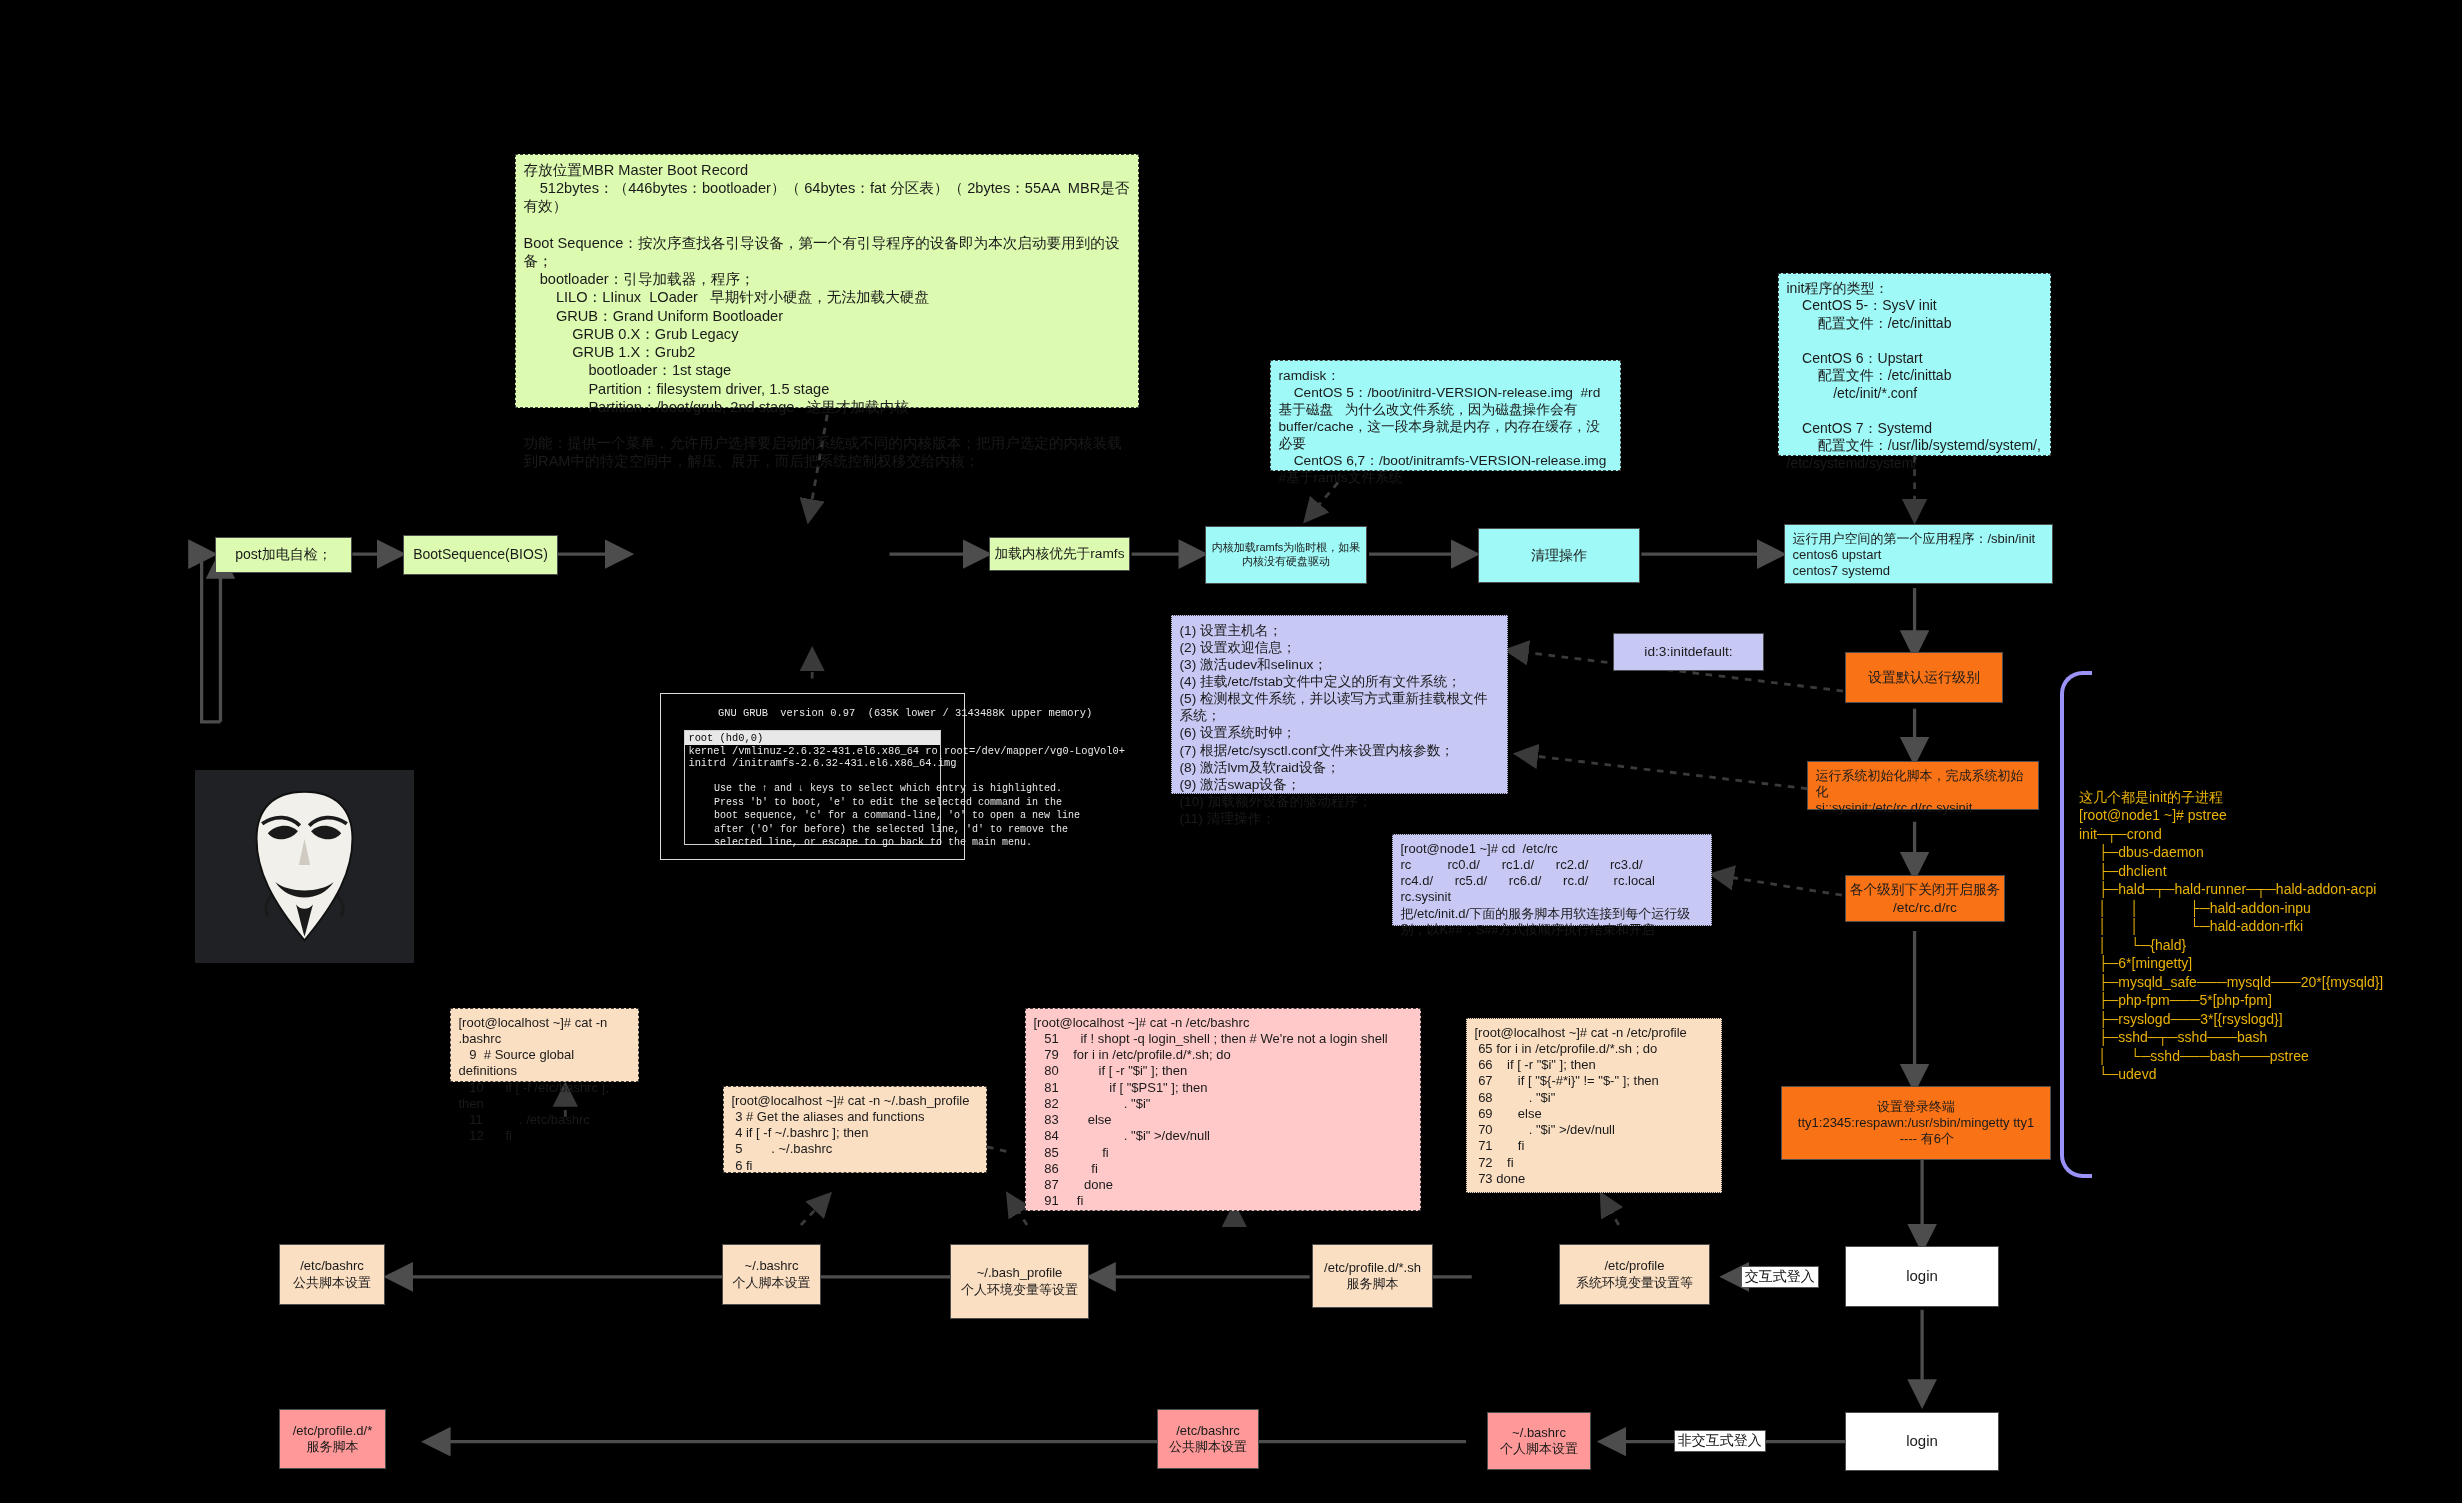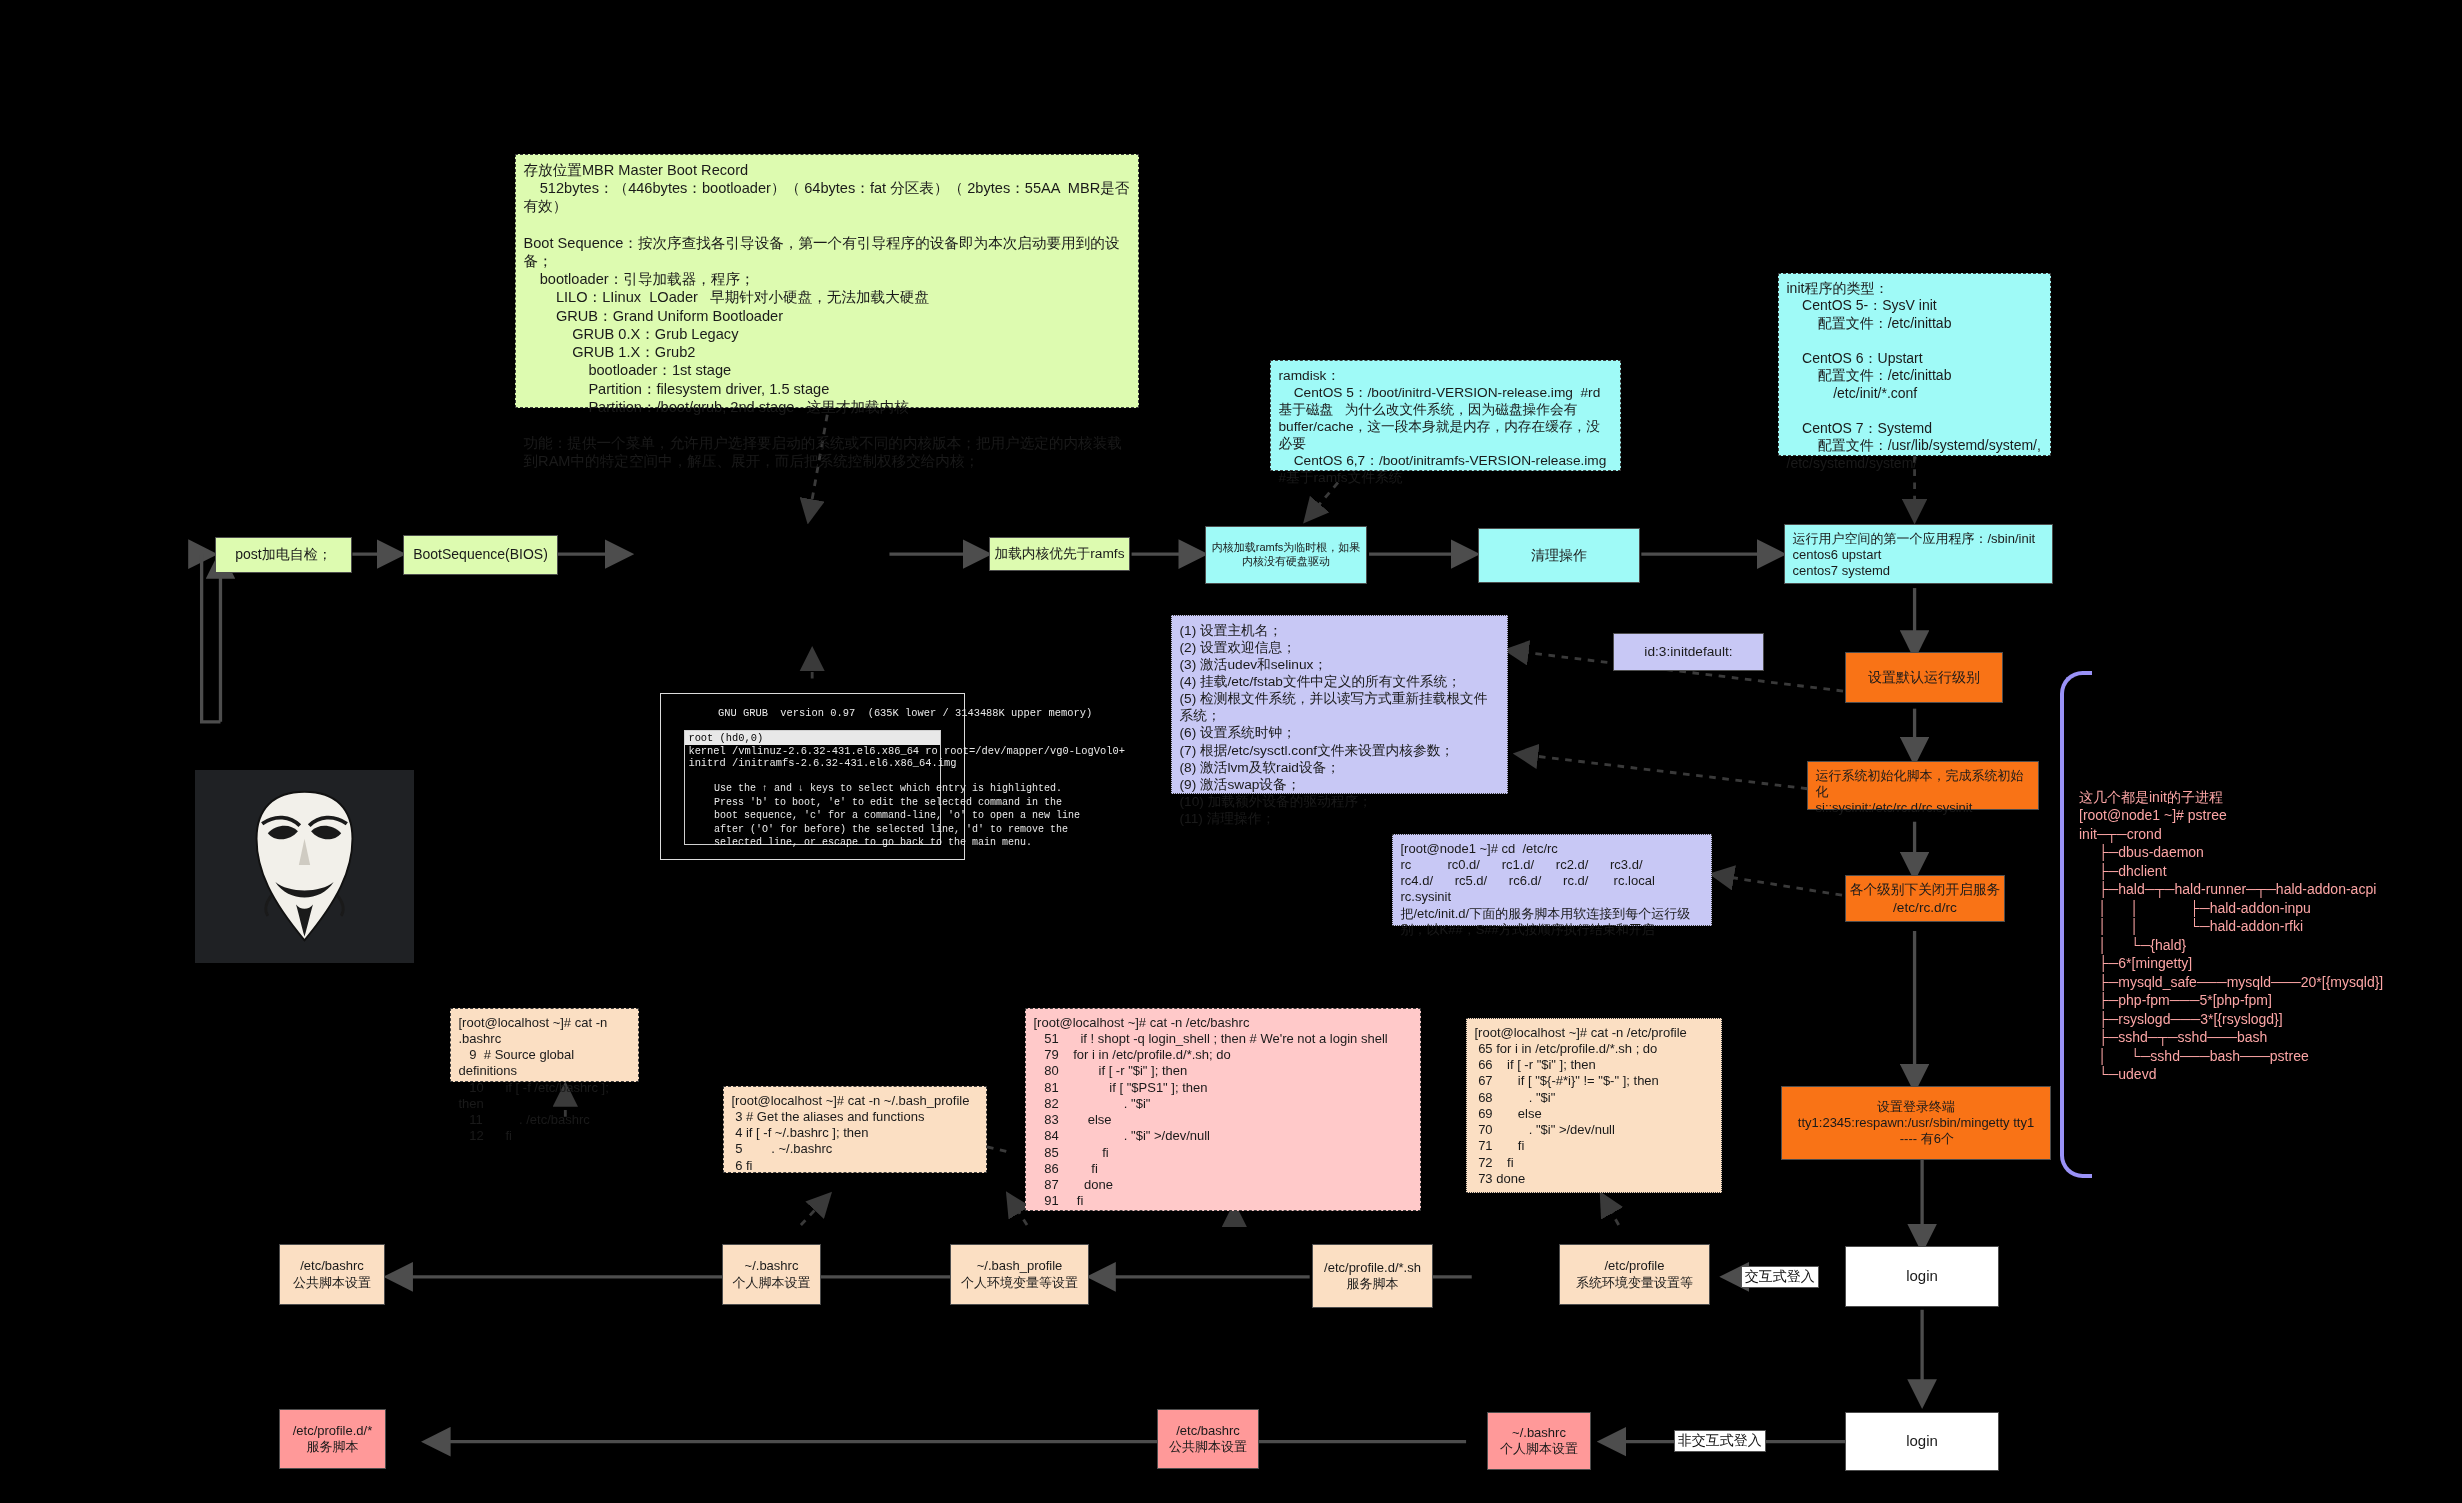--- a/index.html
+++ b/index.html
@@ -29,21 +29,21 @@
   .grub .title{position:absolute;left:57px;top:13px;font-size:10.4px;white-space:pre;}
   .grub .panel{position:absolute;left:22.6px;top:36px;right:22.6px;height:113px;
                border:1.9px solid #d0d0d0;background:#000;}
   .grub .sel{background:#e8e8e8;color:#000;font-size:10.4px;padding:0.9px 3.8px;white-space:pre;}
   .grub .ln{font-size:10.4px;padding:0 3.8px;white-space:pre;}
   .grub .help{position:absolute;left:53px;bottom:9.4px;font-size:10px;
               white-space:pre;line-height:1.35;}
   .mask{position:absolute;background:#1f2124;display:flex;
         align-items:center;justify-content:center;}
   .mask svg{display:block;}
-  .pstree{position:absolute;color:#fca5a5;font-size:14px;line-height:1.32;
+  .pstree{position:absolute;color:#eab308;font-size:14px;line-height:1.32;
           white-space:pre;font-family:"Liberation Sans","DejaVu Sans",sans-serif;}
   .brace{position:absolute;border:4.7px solid #9a92f7;border-right:none;
          border-radius:22.6px 0 0 22.6px;}
 </style>
 </head>
 <body>
 
 <div id="canvas">
 
   <svg class="lines" viewBox="0 0 2613 1596">
@@ -263,21 +263,21 @@
  71       fi
  72    fi
  73 done</div>
 
   <div class="box peach ctr" style="left:279px;top:1244px;width:106px;height:61px;font-size:13px;">/etc/bashrc
 公共脚本设置</div>
 
   <div class="box peach ctr" style="left:722px;top:1244px;width:99px;height:61px;font-size:13px;">~/.bashrc
 个人脚本设置</div>
 
-  <div class="box peach ctr" style="left:950px;top:1244px;width:139px;height:61px;font-size:13px;">~/.bash_profile
+  <div class="box peach ctr" style="left:950px;top:1244px;width:139px;height:75px;font-size:13px;">~/.bash_profile
 个人环境变量等设置</div>
 
   <div class="box peach ctr" style="left:1312px;top:1244px;width:121px;height:64px;font-size:13px;">/etc/profile.d/*.sh
 服务脚本</div>
 
   <div class="box peach ctr" style="left:1559px;top:1244px;width:151px;height:61px;font-size:13px;">/etc/profile
 系统环境变量设置等</div>
 
   <div class="box white ctr" style="left:1845px;top:1246px;width:154px;height:61px;font-size:15px;">login</div>
 

